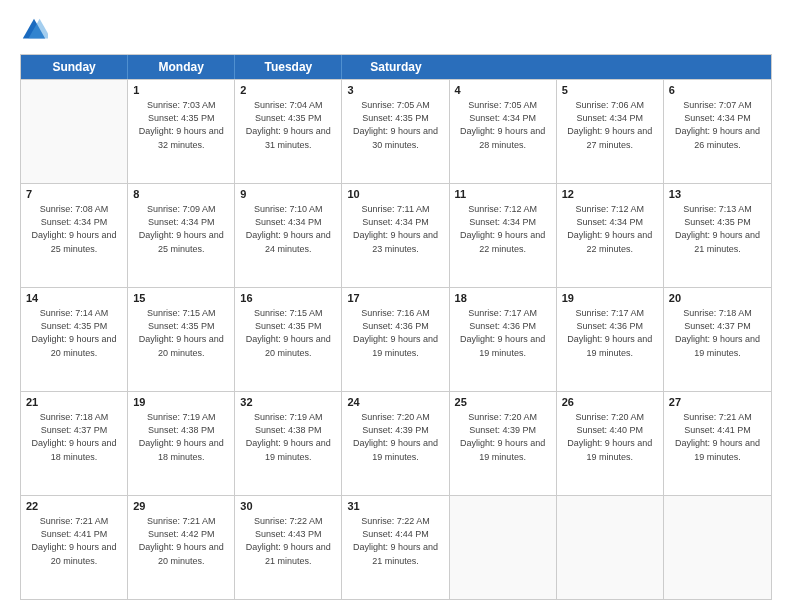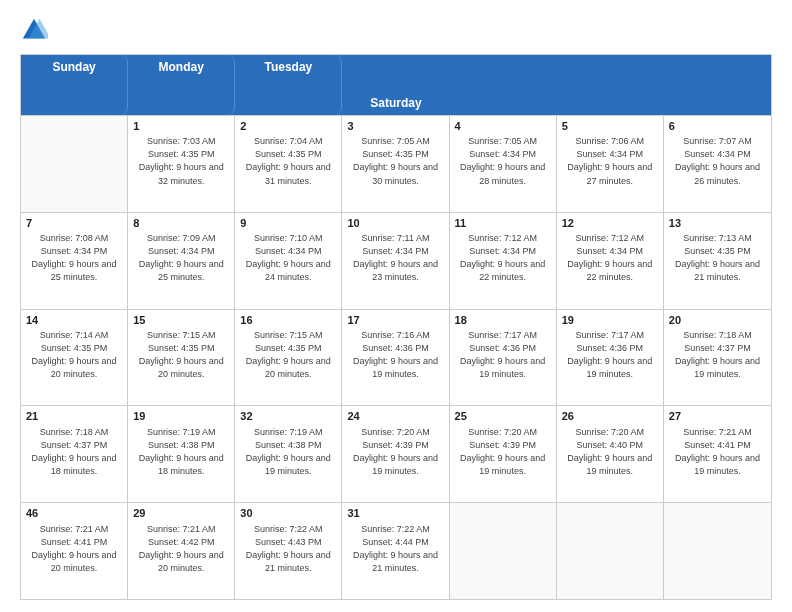--- a/index.html
+++ b/index.html
@@ -73,23 +73,22 @@
       grid-template-columns: repeat(7, 1fr);
       background: #2a6ebb;
     }
     .cal-header-cell {
       color: #fff;
       font-size: 12px;
       font-weight: bold;
       text-align: center;
       padding: 5px 2px;
       border-right: 1px solid #5090d0;
-      border-radius: 8px;
-    }
-    .cal-header-cell:last-child { border-right: none; margin-top: 36px; }
+    }
+    .cal-header-cell:last-child { border-right: none; }
     .cal-body {
       flex: 1;
       display: flex;
       flex-direction: column;
     }
     .cal-row {
       display: grid;
       grid-template-columns: repeat(7, 1fr);
       flex: 1;
       border-top: 1px solid #ccc;
@@ -259,21 +258,21 @@
             <span class="day-number">26</span>
             <div class="cell-text">Sunrise: 7:20 AM<br>Sunset: 4:40 PM<br>Daylight: 9 hours and 19 minutes.</div>
           </div>
           <div class="cal-cell">
             <span class="day-number">27</span>
             <div class="cell-text">Sunrise: 7:21 AM<br>Sunset: 4:41 PM<br>Daylight: 9 hours and 19 minutes.</div>
           </div>
         </div>
         <div class="cal-row">
           <div class="cal-cell">
-            <span class="day-number">46</span>
+            <span class="day-number">22</span>
             <div class="cell-text">Sunrise: 7:21 AM<br>Sunset: 4:41 PM<br>Daylight: 9 hours and 20 minutes.</div>
           </div>
           <div class="cal-cell">
             <span class="day-number">29</span>
             <div class="cell-text">Sunrise: 7:21 AM<br>Sunset: 4:42 PM<br>Daylight: 9 hours and 20 minutes.</div>
           </div>
           <div class="cal-cell">
             <span class="day-number">30</span>
             <div class="cell-text">Sunrise: 7:22 AM<br>Sunset: 4:43 PM<br>Daylight: 9 hours and 21 minutes.</div>
           </div>

